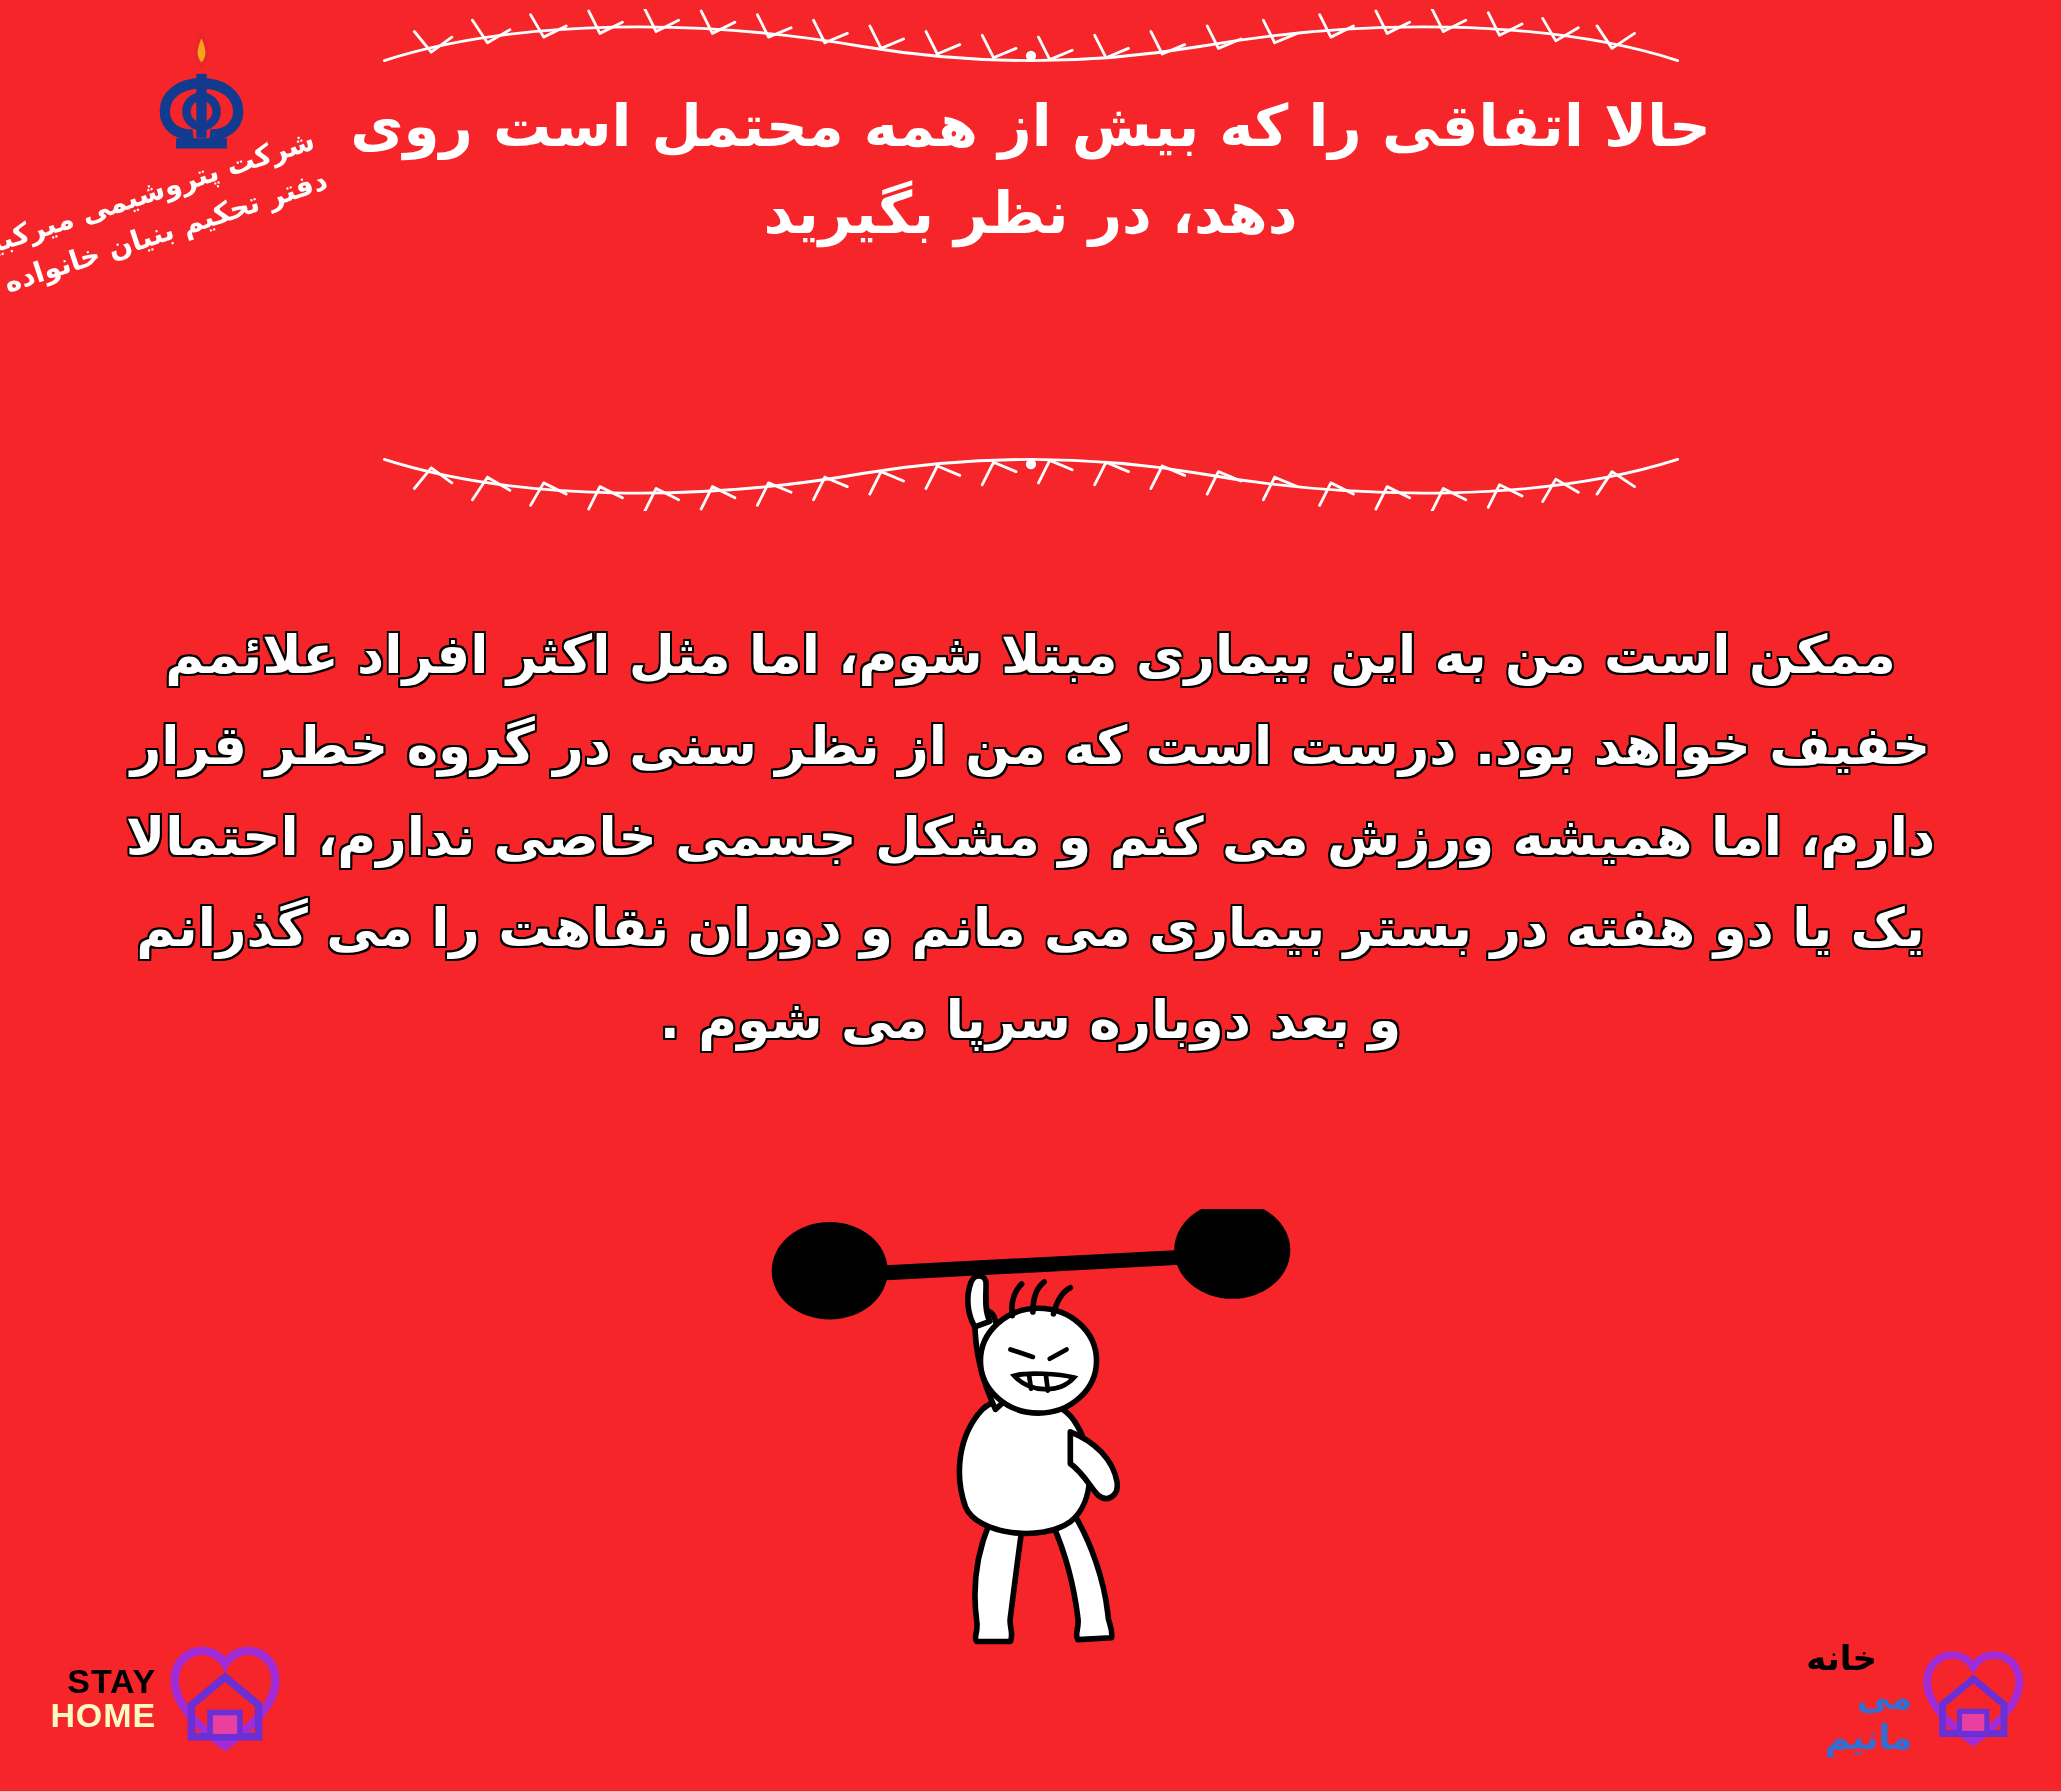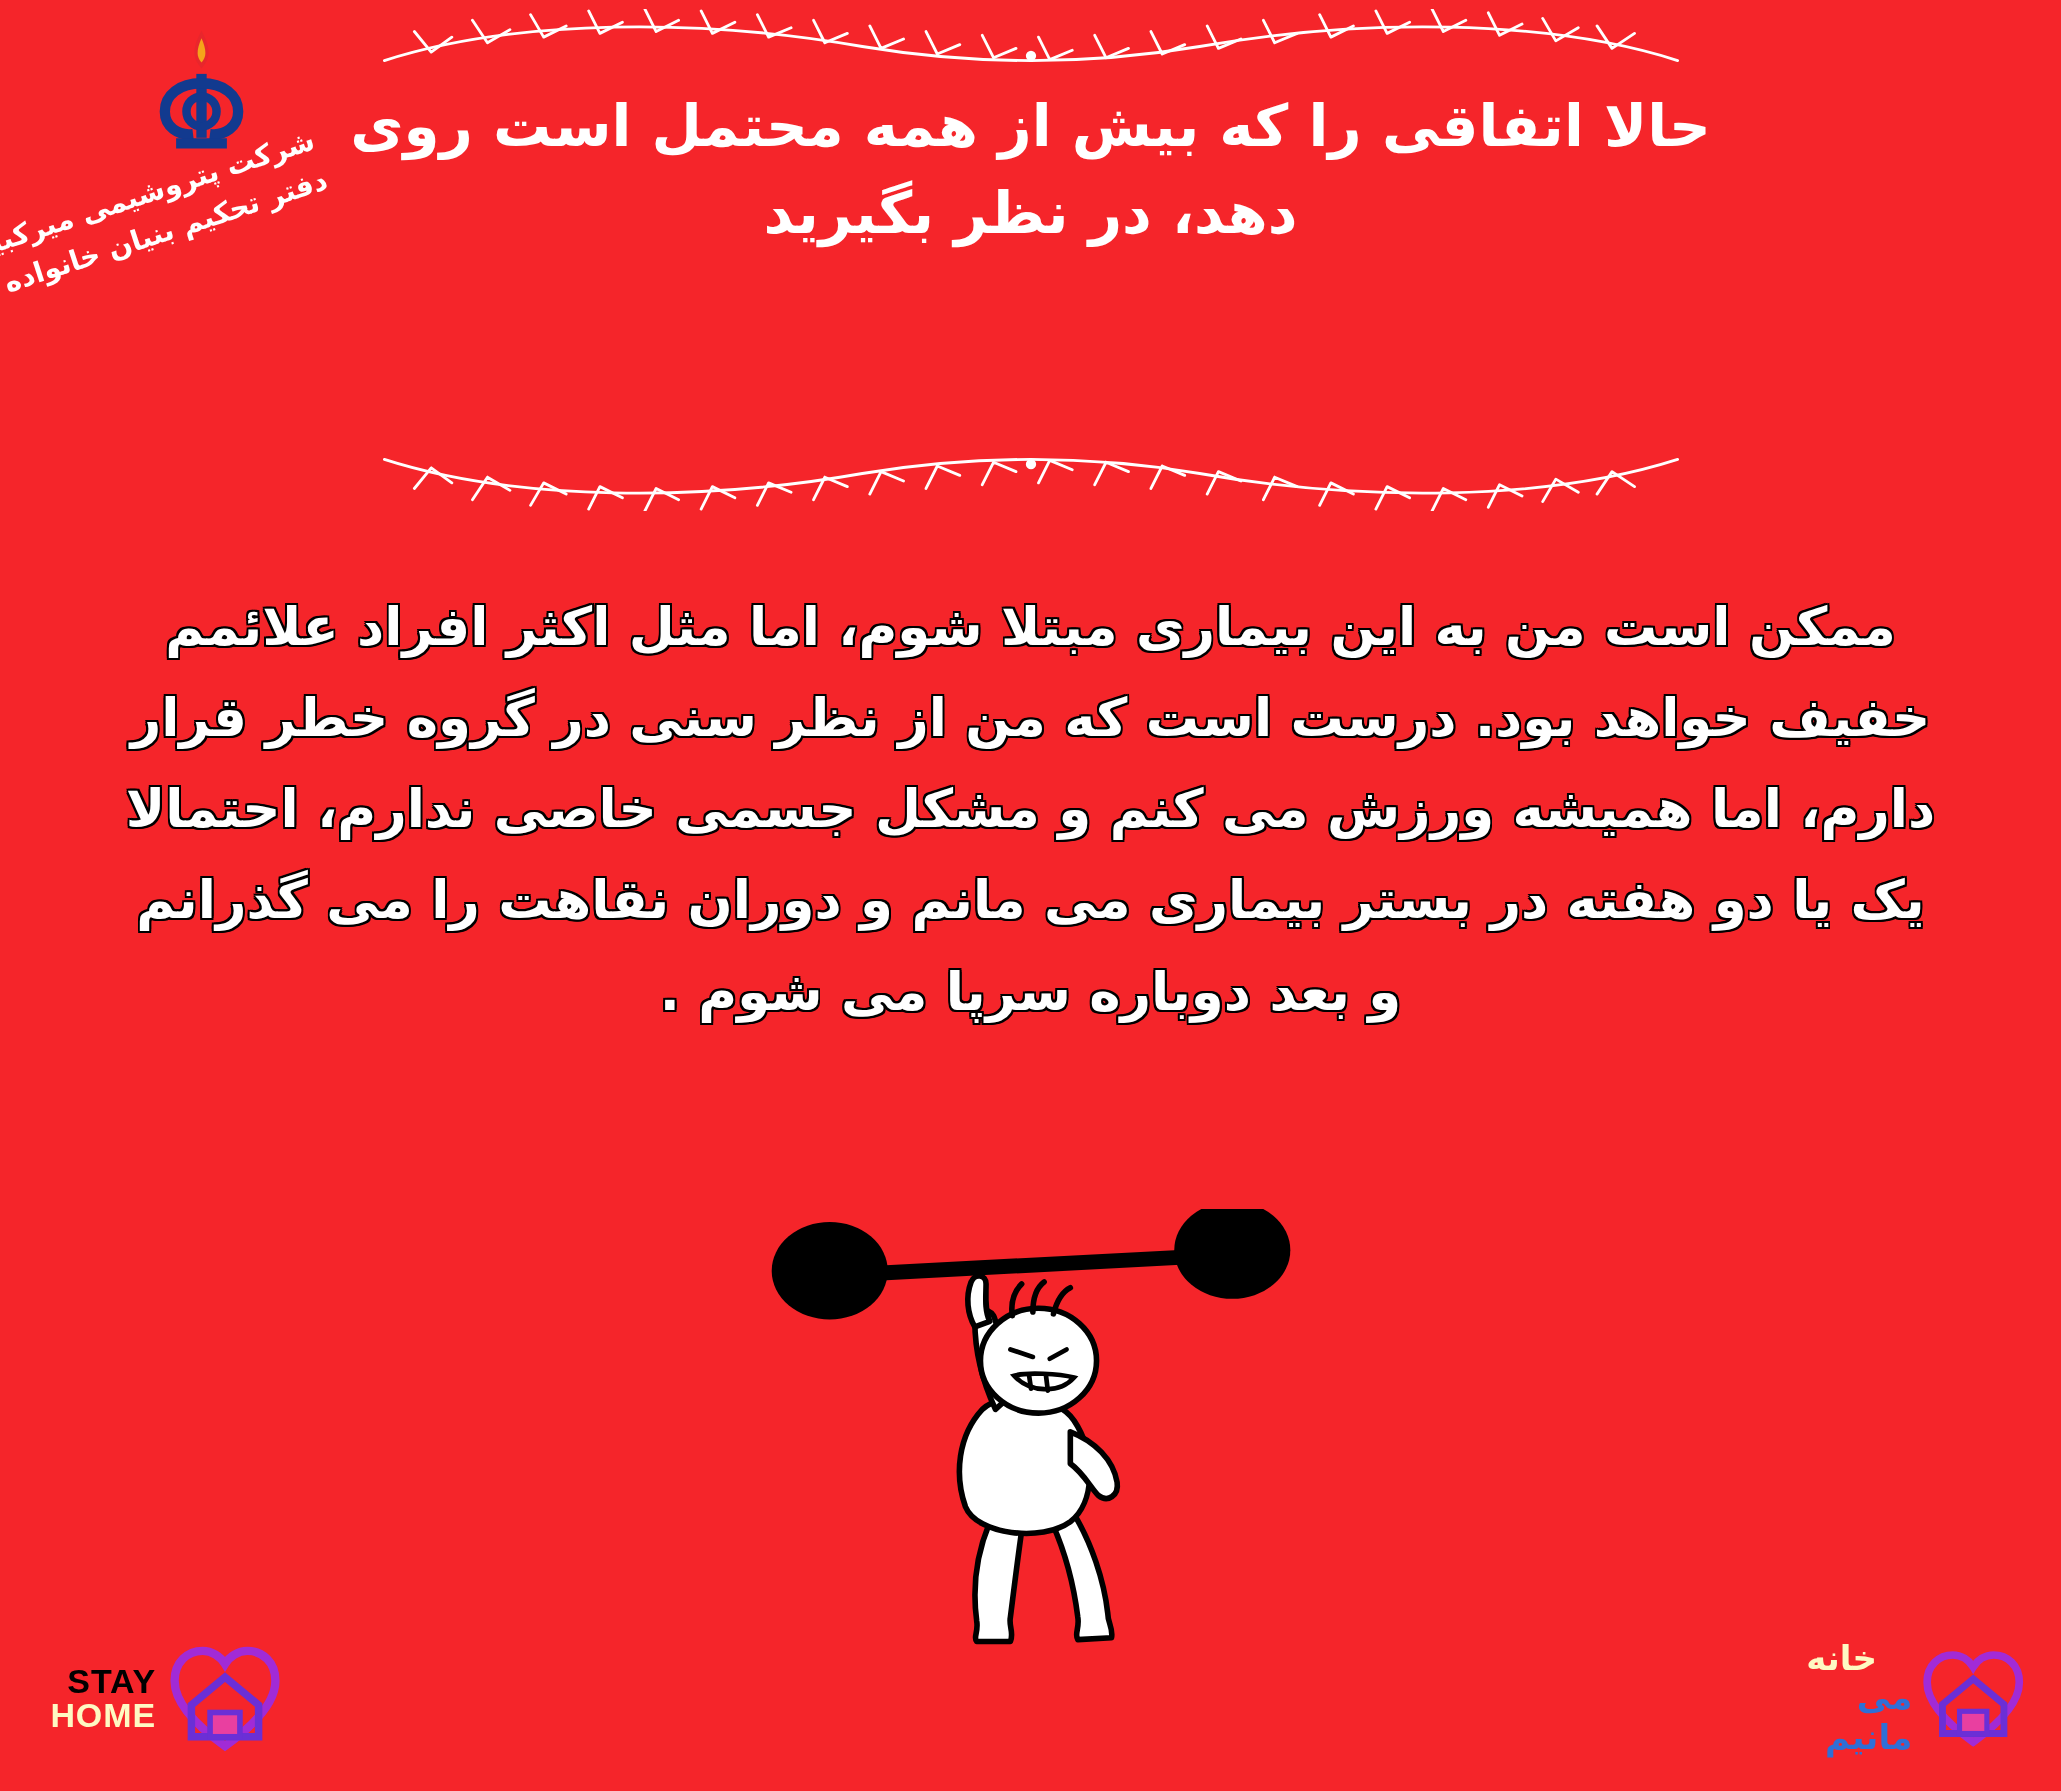--- a/index.html
+++ b/index.html
@@ -83,21 +83,21 @@
   .title-main {
     font-size: 58px;
     font-weight: bold;
     line-height: 1.5;
     margin-top: 7.5px;
   }
 
   
   .body-text {
     position: absolute;
-    top: 581px;
+    top: 609px;
     left: 50%;
     transform: translateX(-50%);
     width: 1836px;
     text-align: center;
     color: #ffffff;
     font-size: 53px;
     font-weight: bold;
     line-height: 1.72;
     text-shadow:
        1.9px 0 0 #000, -1.9px 0 0 #000, 0 1.9px 0 #000, 0 -1.9px 0 #000,
@@ -161,21 +161,21 @@
     gap: 9.4px;
   }
   .home-badge-fa-text {
     display: flex;
     flex-direction: column;
     align-items: center;
     line-height: 1.15;
     font-weight: bold;
     font-size: 34px;
   }
-  .home-badge-fa-text .f1 { color: #fef9c3; }
+  .home-badge-fa-text .f1 { color: #000000; }
   .home-badge-fa-text .f2 { color: #2f6fd6; }
 </style>
 </head>
 <body>
 
 <div class="poster">
 
   <svg class="vine vine-top" viewBox="0 0 1400 80">
     <g stroke="#ffffff" stroke-width="3" fill="none" stroke-linecap="round">
       <path d="M10,55 C150,10 350,10 520,40 C640,60 760,60 880,40 C1050,10 1250,10 1390,55"></path>

